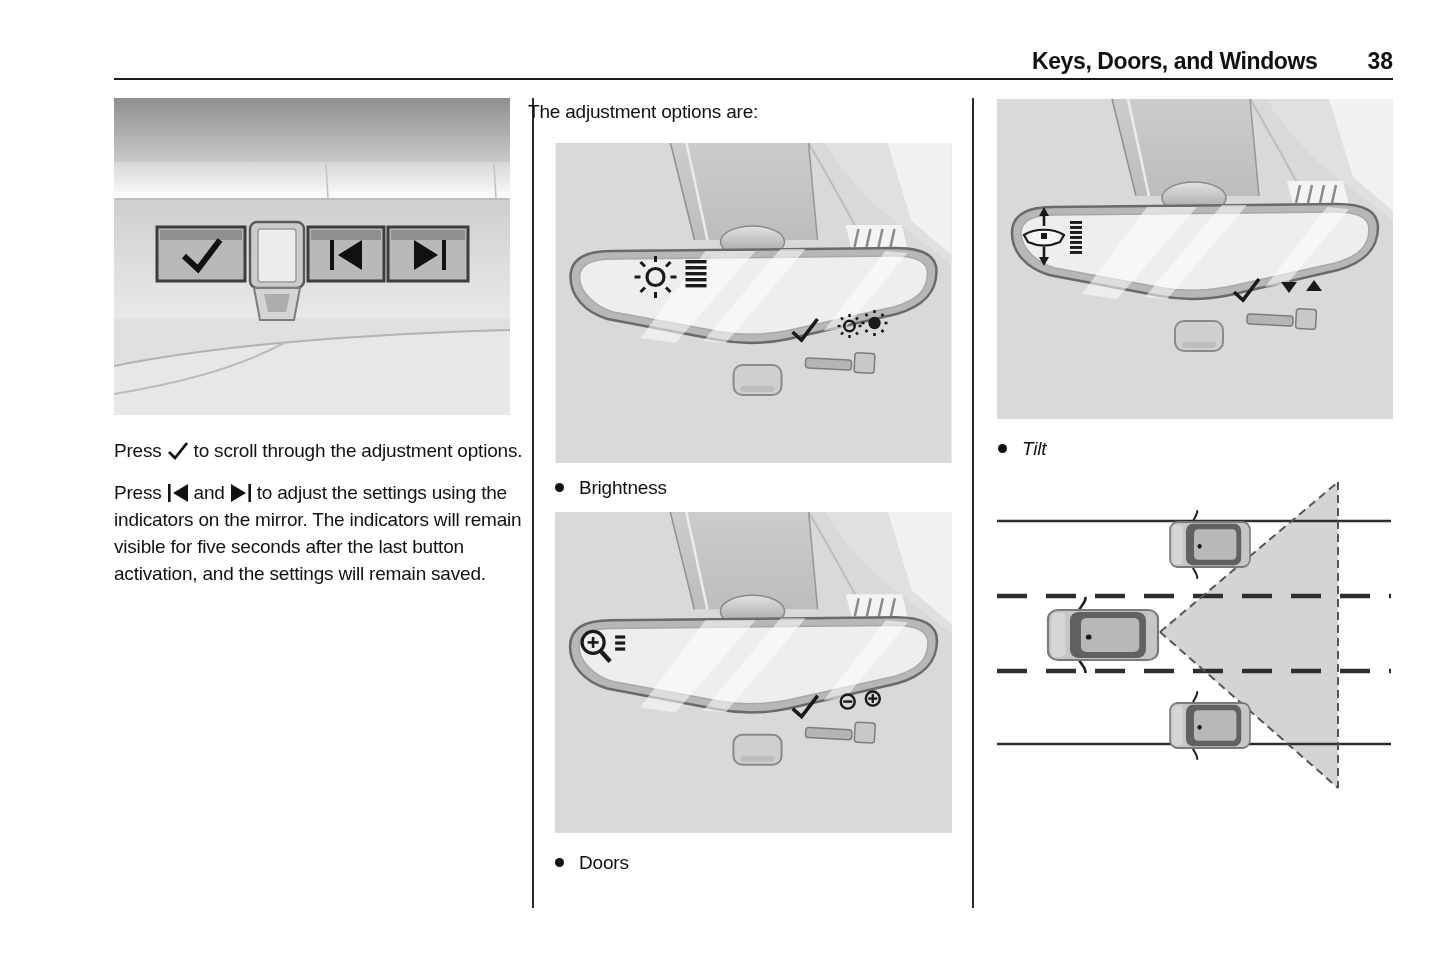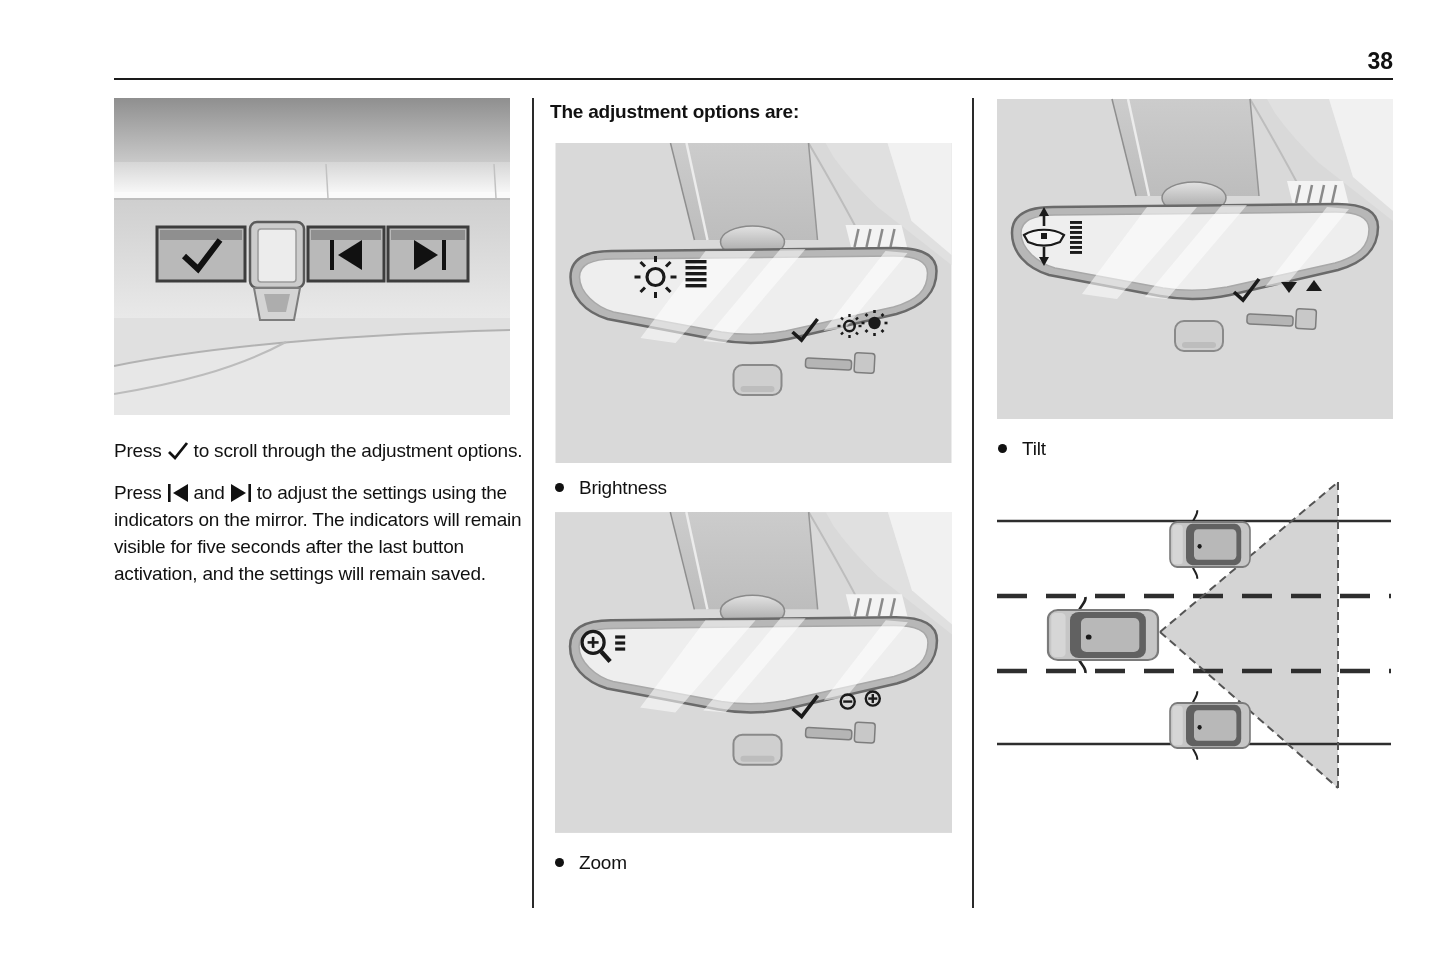--- a/index.html
+++ b/index.html
@@ -24,26 +24,26 @@
   #button-panel-illustration{left:114px;top:98px;width:396px;height:317px;}
   #mirror-brightness-illustration{left:555px;top:143px;width:397px;height:320px;}
   #mirror-zoom-illustration{left:555px;top:512px;width:397px;height:321px;}
   #mirror-tilt-illustration{left:997px;top:98px;width:396px;height:322px;}
   #tilt-view-diagram{left:997px;top:475px;width:396px;height:355px;}
   
   .body-text{font-size:19px;line-height:27px;letter-spacing:-0.2px;}
   #left-text{position:absolute;left:114px;top:437px;width:410px;}
   #left-text p{margin:0 0 15px 0;}
   .inline-icon{display:inline-block;vertical-align:-4px;margin:0 4px;}
-  #middle-intro{position:absolute;left:550px;top:98px;width:400px;font-weight:bold;}
+  #middle-intro{position:absolute;left:528px;top:98px;width:400px;}
   .bullet-item{position:absolute;display:flex;align-items:center;gap:15px;}
   .bullet-dot{width:9px;height:9px;border-radius:50%;background:#111;flex:0 0 auto;}
   #bullet-brightness{left:555px;top:474px;text-align:center;}
   #bullet-zoom{left:555px;top:849px;}
-  #bullet-tilt{left:998px;top:435px;}
+  #bullet-tilt{left:998px;top:435px;font-style:italic;}
 </style>
 </head>
 <body>
 
 <svg width="0" height="0" style="position:absolute" aria-hidden="true">
   <defs>
     <linearGradient id="gStem" x1="0" y1="0" x2="0" y2="1">
       <stop offset="0" stop-color="#cccccc"></stop>
         <stop offset="1" stop-color="#bdbdbd"></stop>
     </linearGradient>
@@ -110,20 +110,21 @@
       <rect x="0" y="0" width="100" height="50" rx="9" fill="#c6c6c6" stroke="#7a7a7a" stroke-width="2"></rect>
       <rect x="3" y="3" width="13" height="44" rx="4" fill="#d6d6d6"></rect>
       <rect x="20" y="2" width="69" height="46" rx="8" fill="#616161"></rect>
       <rect x="30" y="8" width="53" height="34" rx="5" fill="#b8b8b8"></rect>
       <circle cx="37" cy="27" r="2.6" fill="#1a1a1a"></circle>
     </g>
   </defs>
 </svg>
 
 <div class="page-header">
+  <span class="title">Keys, Doors, and Windows</span>
   <span class="pagenum">38</span>
 </div>
 <div class="header-rule"></div>
 
 <div class="vdivider" id="divider-1"></div>
 <div class="vdivider" id="divider-2"></div>
 
 <svg class="illus" id="button-panel-illustration" viewBox="0 0 396 317">
   <rect x="0" y="0" width="396" height="317" fill="#e0e0e0"></rect>
   <rect x="0" y="0" width="396" height="64" fill="url(#gTopBand)"></rect>
@@ -269,21 +270,21 @@
     <g>
       <circle cx="317" cy="186" r="7" fill="none" stroke-width="2.4"></circle>
       <line x1="312.5" y1="186" x2="321.5" y2="186" stroke-width="2.4"></line>
       <line x1="317" y1="181.5" x2="317" y2="190.5" stroke-width="2.4"></line>
     </g>
   </g>
 </svg>
 
 <div class="bullet-item body-text" id="bullet-zoom">
   <span class="bullet-dot"></span>
-  <span>Zoom</span>
+  <span>Doors</span>
 </div>
 
 <svg class="illus" id="mirror-tilt-illustration" viewBox="0 0 396 320">
   <use href="#mirror-base"></use>
   <g fill="#1a1a1a" stroke="#1a1a1a">
     <g>
       <path d="M27,136 C38,129 56,129 67,136 L63,143 C52,148 42,148 31,143 Z" fill="#f5f5f5" stroke-width="2.2"></path>
       <rect x="44" y="134" width="6" height="6" stroke="none"></rect>
       <line x1="47" y1="127" x2="47" y2="114" stroke-width="2.6"></line>
       <polygon points="47,108 42,117 52,117" stroke="none"></polygon>

